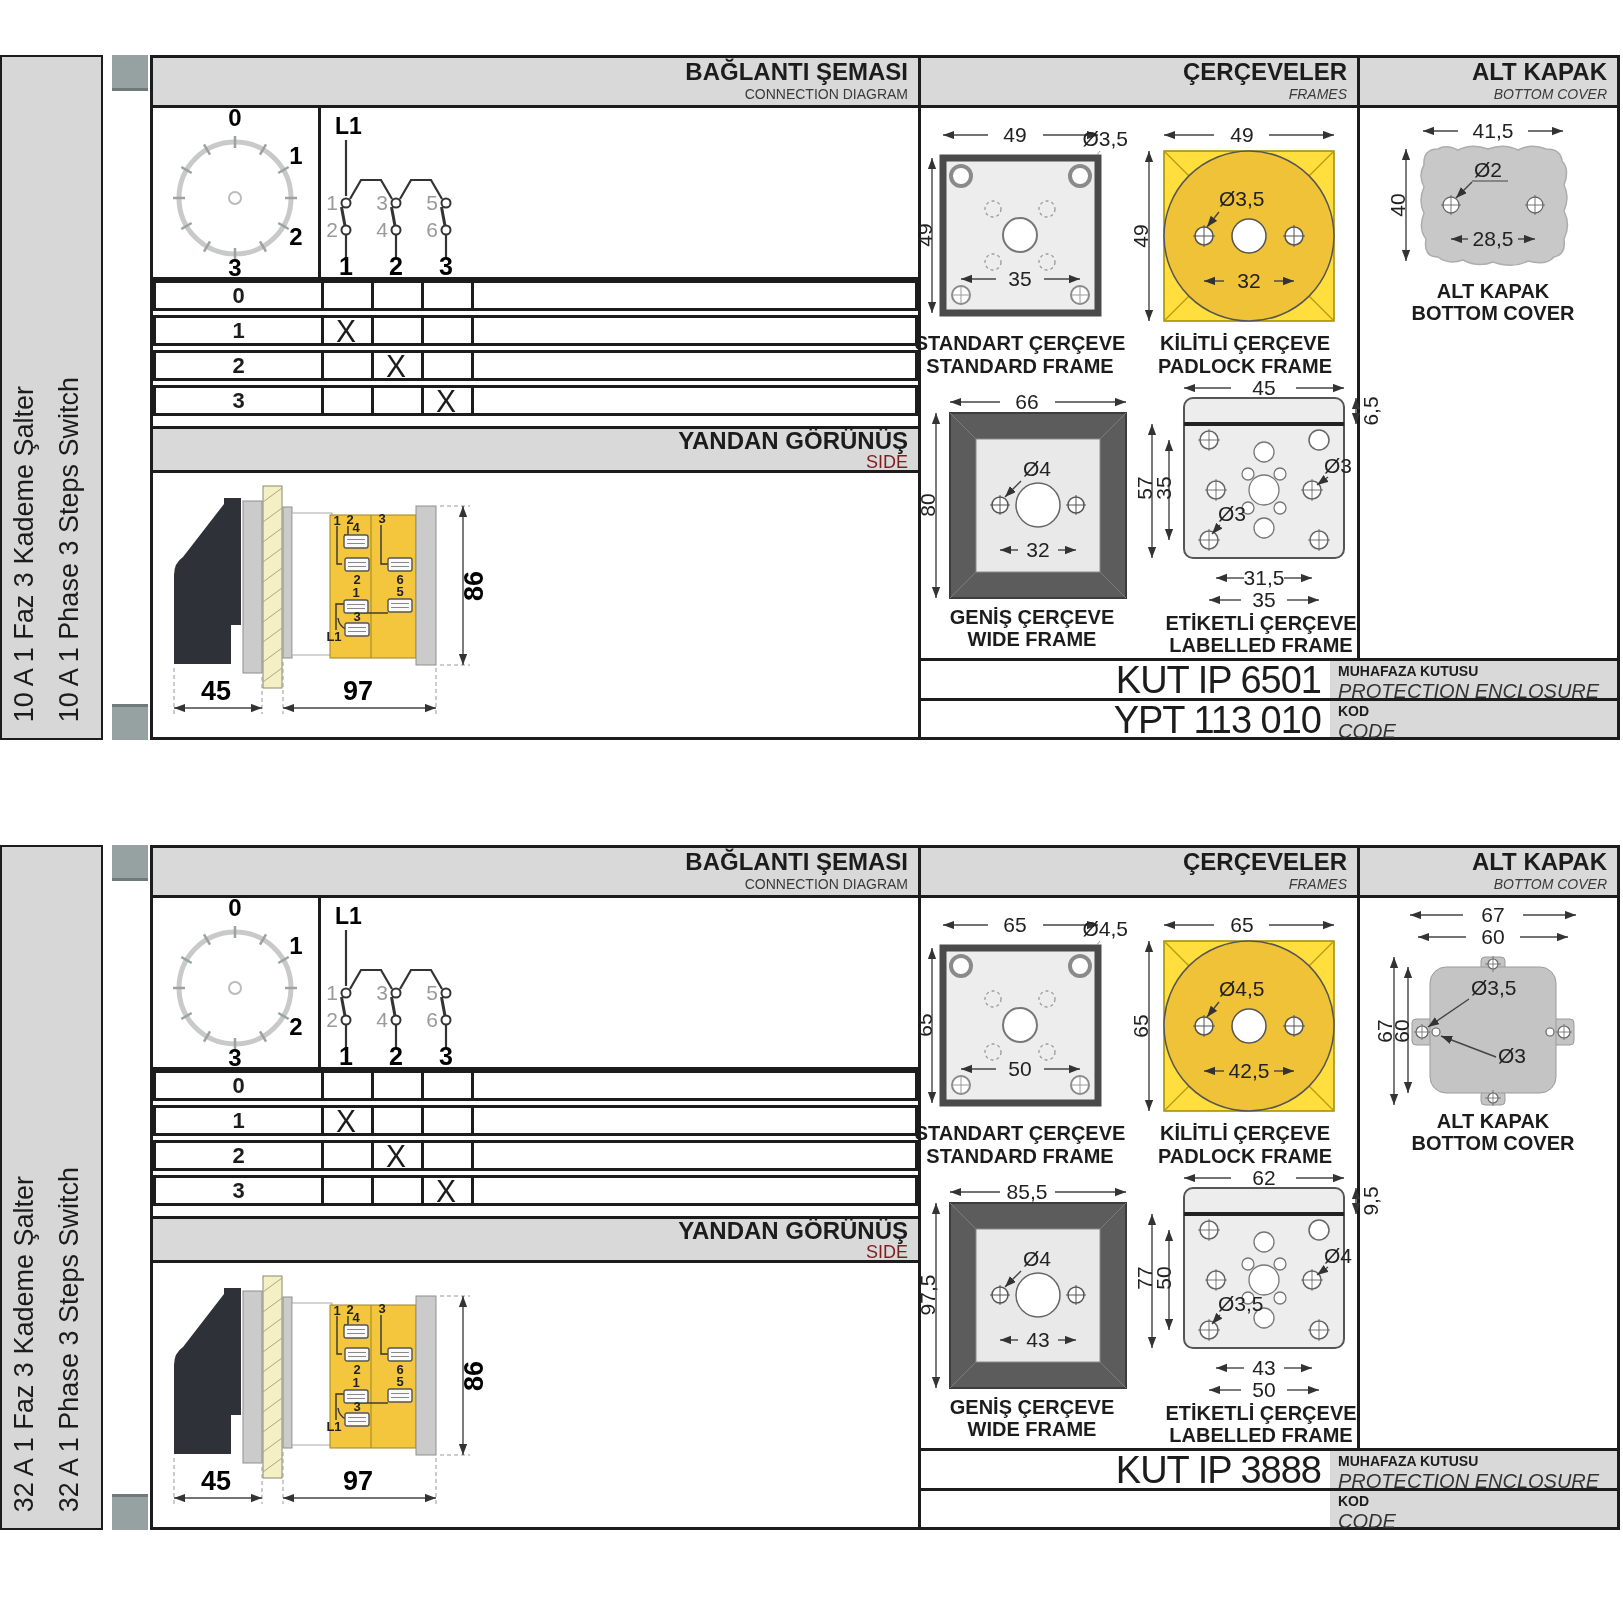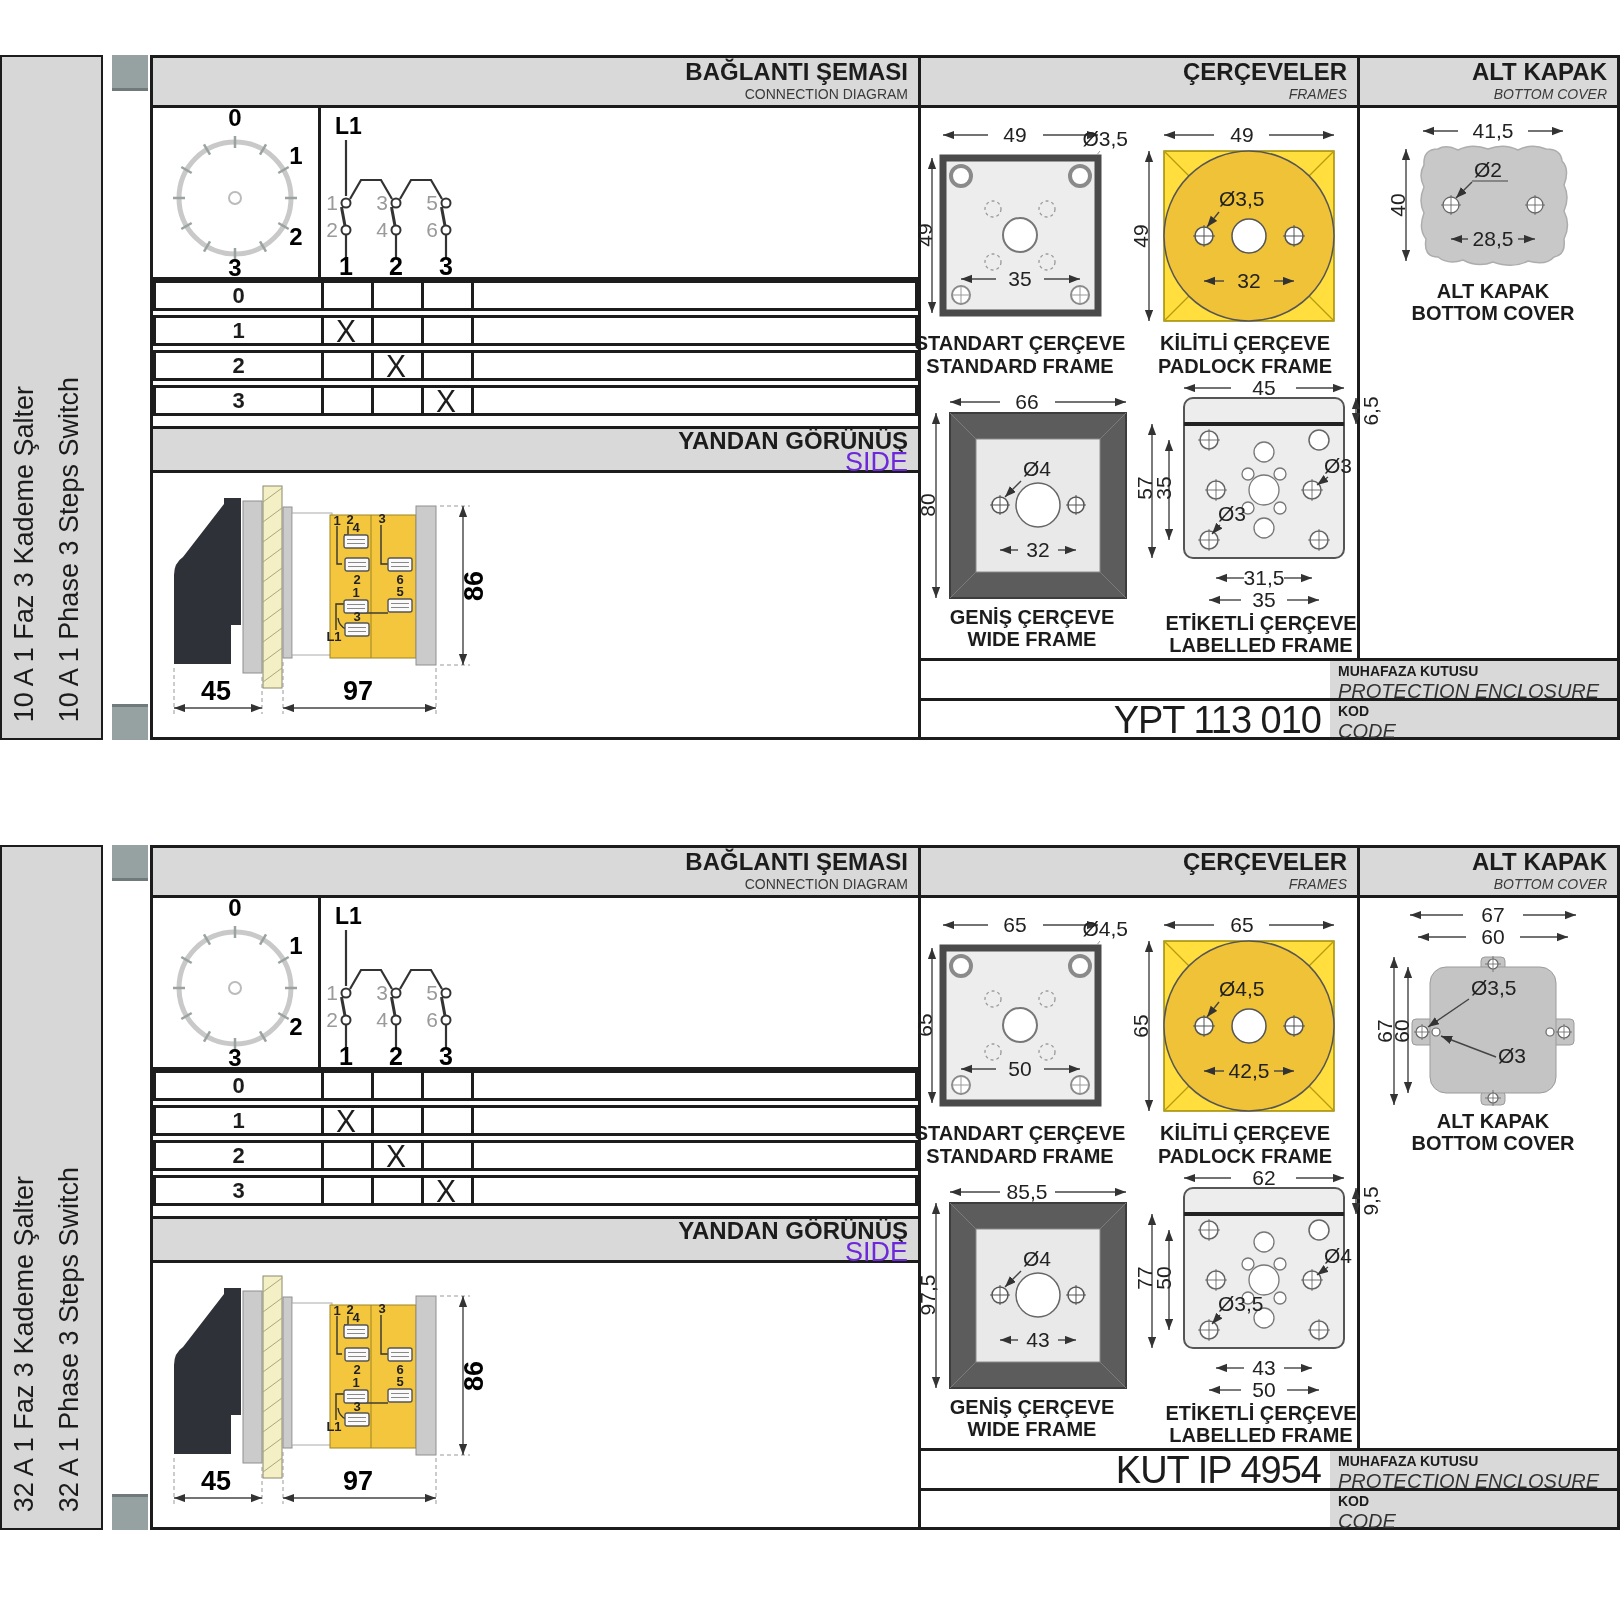--- a/index.html
+++ b/index.html
@@ -25,21 +25,21 @@
   .vd1{position:absolute;left:765px;top:0;width:3px;height:679px;background:#1c1c1c;}
   .vd2{position:absolute;left:1204px;top:0;width:3px;height:600px;background:#1c1c1c;}
   .dialcell{position:absolute;left:0;top:50px;width:168px;height:172px;border-right:3px solid #1c1c1c;border-bottom:3px solid #1c1c1c;box-sizing:border-box;}
   .circell{position:absolute;left:168px;top:50px;width:597px;height:172px;border-bottom:3px solid #1c1c1c;box-sizing:border-box;}
   .trow{position:absolute;left:0;width:765px;height:31px;border:3px solid #1c1c1c;box-sizing:border-box;background:#fff;}
   .trow .lab{position:absolute;left:0;top:0;width:165px;text-align:center;font-weight:bold;font-size:22px;line-height:25px;}
   .trow .cdiv{position:absolute;top:0;width:3px;height:25px;background:#1c1c1c;}
   .trow .xm{position:absolute;top:-3px;width:50px;text-align:center;font-size:30px;line-height:31px;font-weight:400;transform:scaleY(1.05);}
   .sideb{position:absolute;left:0;top:368px;width:765px;height:47px;background:#d9d9d9;border-top:3px solid #1c1c1c;border-bottom:3px solid #1c1c1c;box-sizing:border-box;text-align:right;padding:0 10px 0 0;}
   .sideb .tr{font-weight:bold;font-size:24px;line-height:24px;display:block;}
-  .sideb .en{font-size:27px;line-height:19px;display:block;color:#6d28d9;}
+  .sideb .en{font-size:18px;line-height:19px;display:block;color:#7f1d1d;}
   .crow{position:absolute;left:765px;width:699px;border-top:3px solid #1c1c1c;box-sizing:border-box;}
   .cr1{top:600px;height:40px;}
   .cr2{top:640px;height:39px;}
   .codecell{position:absolute;left:3px;top:0;width:406px;height:100%;background:#fff;text-align:right;}
   .codecell span{font-size:38px;font-weight:500;letter-spacing:-1px;line-height:38px;padding-right:6px;display:inline-block;}
   .graycell{position:absolute;left:412px;top:0;width:287px;height:100%;background:#d9d9d9;padding:0 0 0 8px;box-sizing:border-box;}
   .graycell .tr{font-weight:bold;font-size:14px;line-height:21px;display:block;}
   .graycell .en{font-style:italic;font-size:20px;line-height:18px;display:block;color:#333;}
   svg{position:absolute;overflow:visible;}
   svg text{font-family:"Liberation Sans",sans-serif;}
@@ -457,20 +457,21 @@
       <line class="dl" x1="38" y1="36" x2="38" y2="148" marker-start="url(#ars)" marker-end="url(#ar)"></line>
       <text class="dimt" transform="rotate(-90 29 92)" x="29" y="100" text-anchor="middle">40</text>
       <line class="dl" x1="83" y1="126" x2="100" y2="126" marker-start="url(#ars)"></line>
       <line class="dl" x1="150" y1="126" x2="167" y2="126" marker-end="url(#ar)"></line>
       <text class="dimt" x="125" y="133" text-anchor="middle">28,5</text>
       <text class="cap" x="125" y="185" text-anchor="middle">ALT KAPAK</text>
       <text class="cap" x="125" y="207" text-anchor="middle">BOTTOM COVER</text>
     </svg>
 
     <div class="crow cr1">
+      <div class="codecell"><span>KUT IP 6501</span></div>
       <div class="graycell">
         <span class="tr">MUHAFAZA KUTUSU</span>
         <span class="en">PROTECTION ENCLOSURE</span>
       </div>
     </div>
     <div class="crow cr2">
       <div class="codecell"><span>YPT 113 010</span></div>
       <div class="graycell">
         <span class="tr">KOD</span>
         <span class="en">CODE</span>
@@ -890,21 +891,21 @@
       <line class="dl" x1="128" y1="154" x2="73" y2="133" marker-end="url(#ar)"></line>
       <line class="dl" x1="26" y1="54" x2="26" y2="202" marker-start="url(#ars)" marker-end="url(#ar)"></line>
       <text class="dimt" transform="rotate(-90 16 128)" x="16" y="136" text-anchor="middle">67</text>
       <line class="dl" x1="40" y1="64" x2="40" y2="190" marker-start="url(#ars)" marker-end="url(#ar)"></line>
       <text class="dimt" transform="rotate(-90 33 128)" x="33" y="136" text-anchor="middle">60</text>
       <text class="cap" x="125" y="225" text-anchor="middle">ALT KAPAK</text>
       <text class="cap" x="125" y="247" text-anchor="middle">BOTTOM COVER</text>
     </svg>
 
     <div class="crow cr1">
-      <div class="codecell"><span>KUT IP 4954</span></div>
+      <div class="codecell"><span>KUT IP 3888</span></div>
       <div class="graycell">
         <span class="tr">MUHAFAZA KUTUSU</span>
         <span class="en">PROTECTION ENCLOSURE</span>
       </div>
     </div>
     <div class="crow cr2">
       <div class="graycell">
         <span class="tr">KOD</span>
         <span class="en">CODE</span>
       </div>

